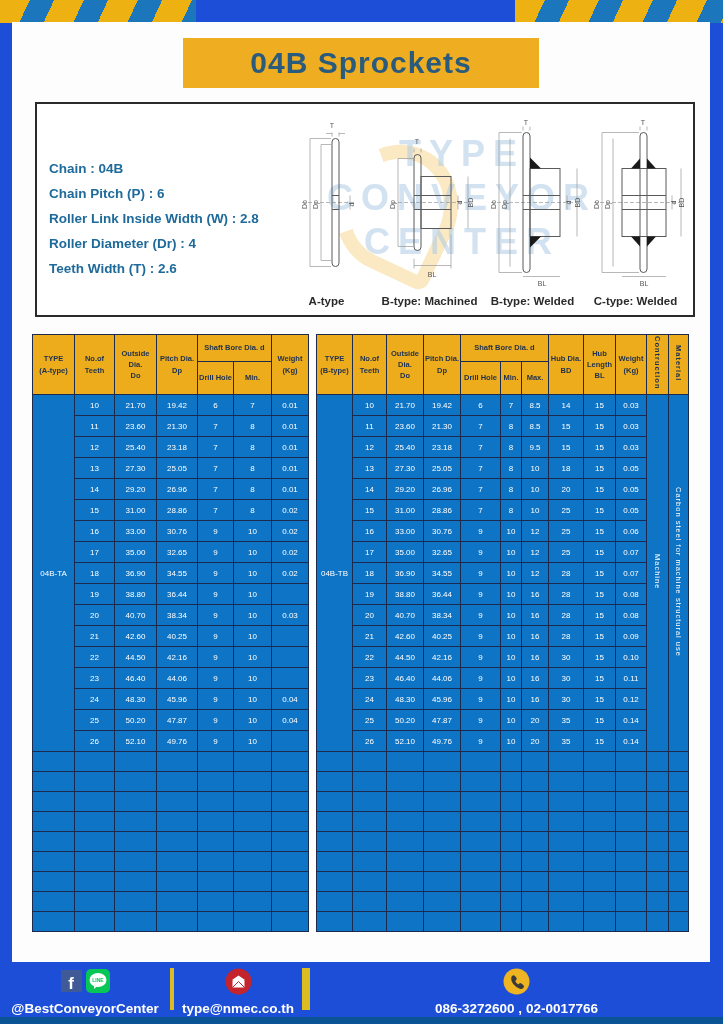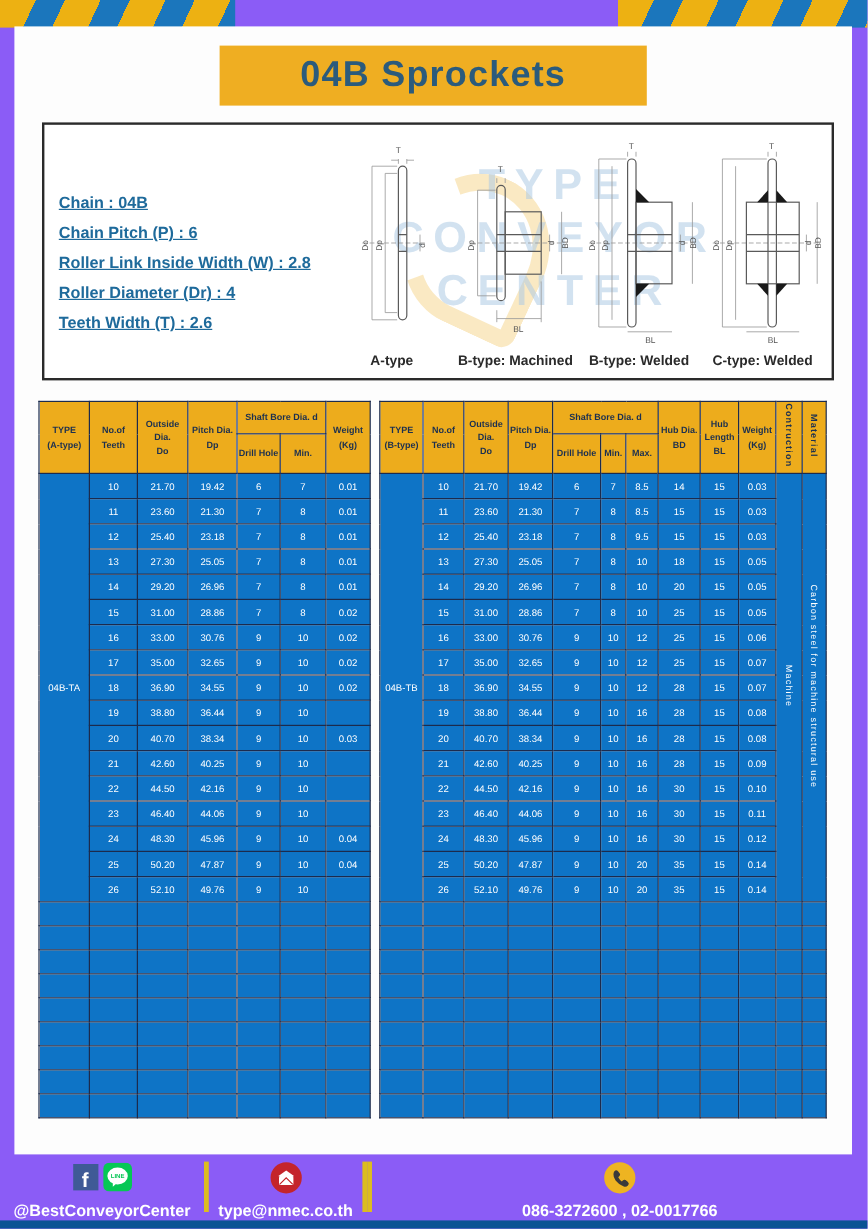--- a/index.html
+++ b/index.html
@@ -1,36 +1,36 @@
 <!DOCTYPE html>
 <html><head>
 <meta charset="utf-8">
 <style>
   * { margin:0; padding:0; box-sizing:border-box; }
   html,body { width:723px; }
   body { font-family:"Liberation Sans", sans-serif; }
 
-  .page { position:relative; width:723px; height:1024px; background:#8b5cf6; overflow:hidden; }
+  .page { position:relative; width:723px; height:1024px; background:#1d4ed8; overflow:hidden; }
 
   
   .stripe-seg { position:absolute; top:0; height:23px; background:repeating-linear-gradient(115deg,#edb112 0 27px,#1b76bc 27px 49px); }
   .stripe-left { left:0; width:196px; }
   .stripe-right { right:0; width:208px; }
 
   
   .content { position:absolute; left:12px; top:22px; width:698px; height:940px; background:#fdfdfd; }
 
   .title-box { position:absolute; left:50%; transform:translateX(-50%); top:16px; width:356px; height:50px;
     background:#efae22; display:flex; align-items:center; justify-content:center; }
   .title-box h1 { font-size:30px; font-weight:bold; color:#2b5b7c; letter-spacing:1px; }
 
   
   .panel { position:absolute; left:23px; top:80px; width:660px; height:215px; border:2px solid #2a2a2a; background:#fff; }
   .specs { position:absolute; left:12px; top:52px; z-index:3; }
-  .specs div { font-size:13.5px; font-weight:bold; color:#1e6a9b; line-height:25px; white-space:nowrap;text-decoration:underline; }
+  .specs div { font-size:13.5px; font-weight:bold; color:#1e6a9b; line-height:25px; white-space:nowrap; }
   .watermark { position:absolute; left:290px; top:28px; z-index:1; color:rgba(173,203,228,0.55);
     font-size:36px; font-weight:bold; letter-spacing:8px; line-height:44px; text-align:center; white-space:pre-line; }
   .wm-swirl { position:absolute; left:300px; top:40px; width:120px; height:130px; border:14px solid rgba(238,177,40,0.28);
     border-radius:50% 50% 10% 50%; border-left-color:transparent; transform:rotate(25deg); z-index:1; }
   .figures { position:absolute; left:238px; top:6px; right:6px; bottom:4px; display:flex; z-index:2; }
   .figure { flex:1; display:flex; flex-direction:column; align-items:center; }
   .figure svg { flex:1; }
   .figure .caption { font-size:11.5px; font-weight:bold; color:#2a2a2a; padding-bottom:4px; white-space:nowrap; }
   .dwg { stroke:#5a5a5a; stroke-width:1; fill:none; }
   .dwg-dim { stroke:#9a9a9a; stroke-width:0.7; fill:none; }

